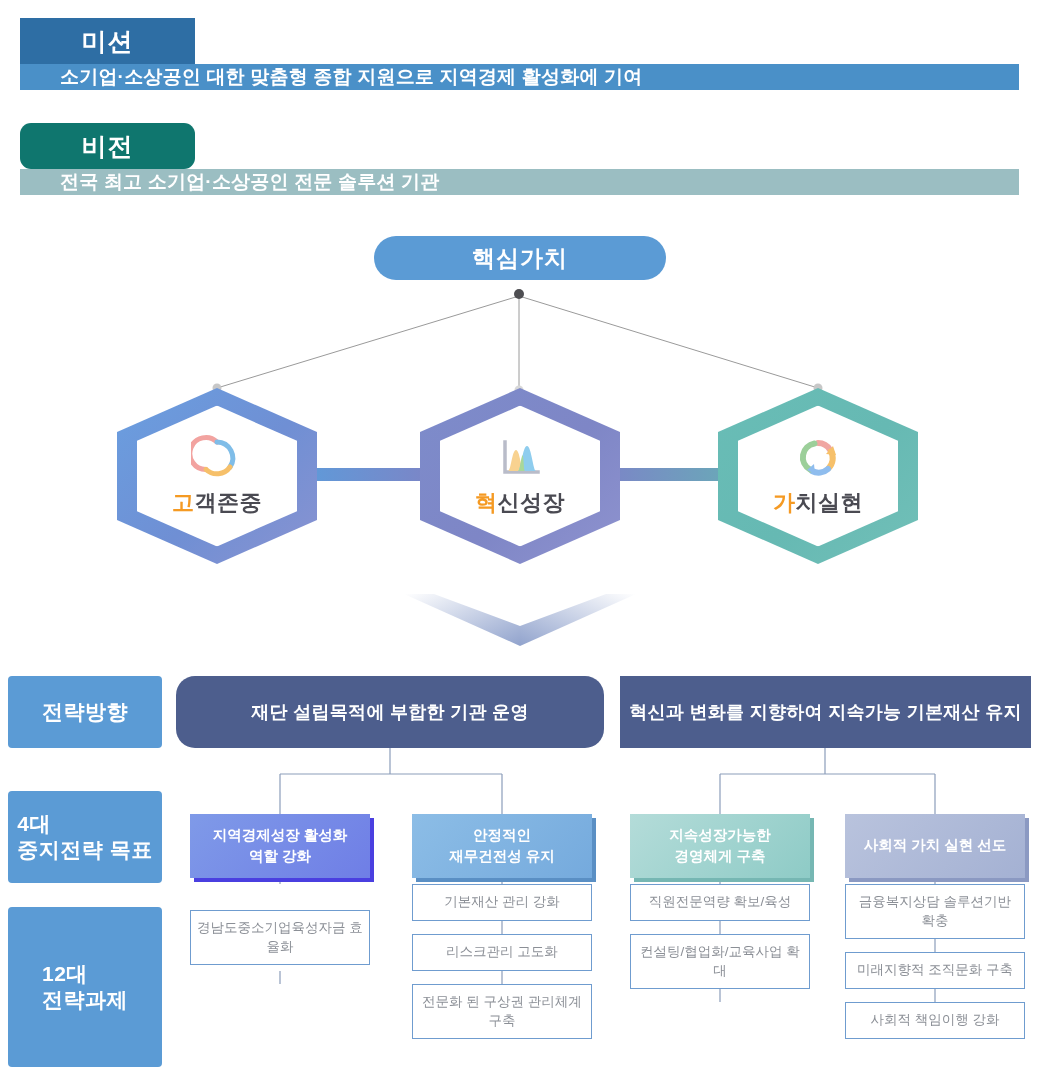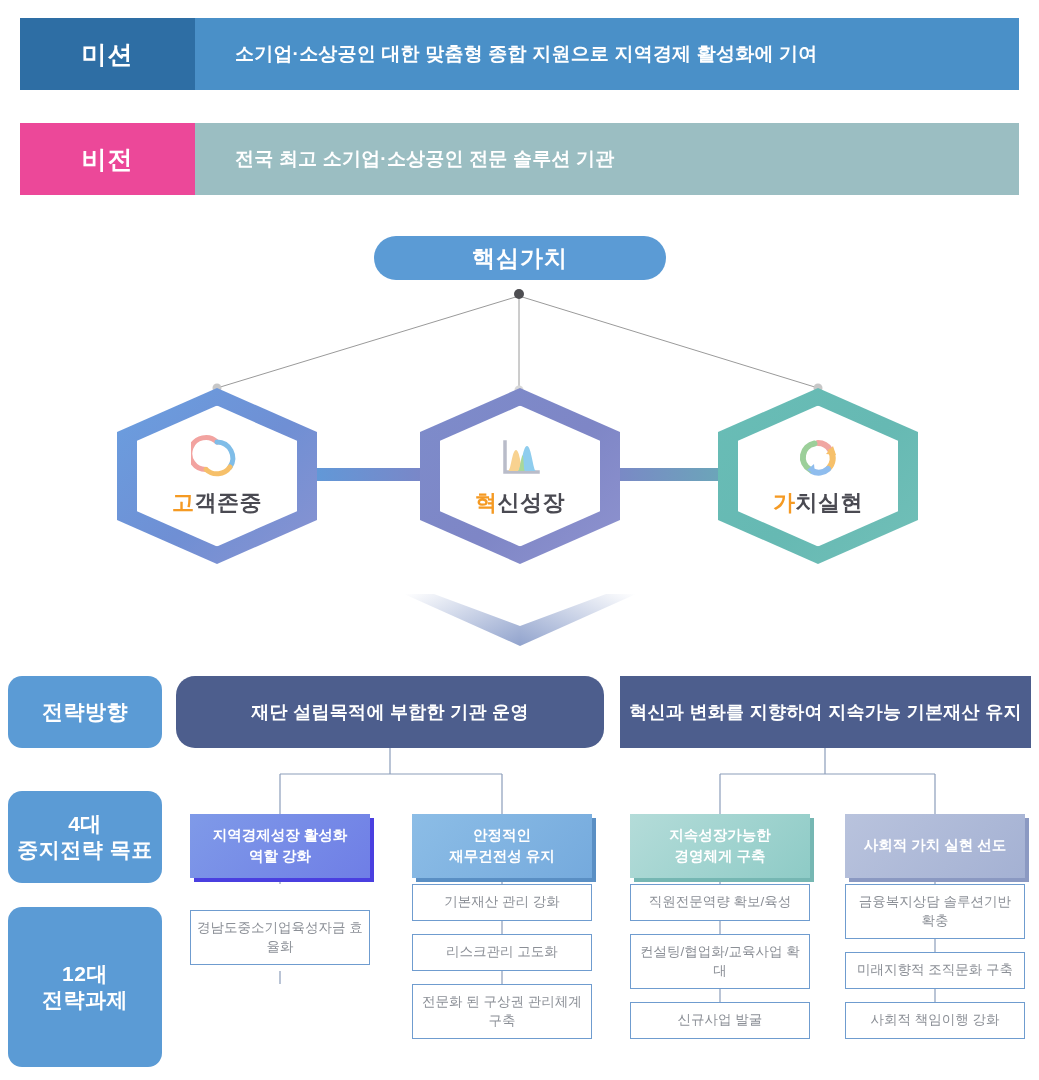--- a/index.html
+++ b/index.html
@@ -10,39 +10,40 @@
     font-family: "Liberation Sans", "DejaVu Sans", sans-serif;
     position: relative;
     overflow: hidden;
   }
 
   
   .bar {
     position: absolute;
     left: 20px; width: 999px; height: 72px;
     display: flex;
+    flex-direction: column;
   }
   .bar-label {
     width: 175px; height: 100%;
     display: flex; align-items: center; justify-content: center;
     color: #fff; font-weight: bold; font-size: 25px;
     letter-spacing: 1px;
   }
   .bar-text {
     flex: 1; height: 100%;
     display: flex; align-items: center;
     padding-left: 40px;
     color: #ffffff; font-weight: bold; font-size: 19px;
     letter-spacing: 0.2px;
   }
   #mission-bar { top: 18px; }
   #mission-bar .bar-label { background: #2e6ea4; }
   #mission-bar .bar-text  { background: #4a90c8; }
   #vision-bar { top: 123px; }
-  #vision-bar .bar-label { background: #ec4899; }
+  #vision-bar .bar-label { background: #0f766e; border-radius: 11px; }
   #vision-bar .bar-text  { background: #9bbec2; }
 
   
   #core-value-pill {
     position: absolute;
     left: 374px; top: 236px;
     width: 292px; height: 44px;
     background: #5b9bd5;
     border-radius: 22px;
     display: flex; align-items: center; justify-content: center;
@@ -85,23 +86,23 @@
   }
   #hex-link-1 { left: 305px; width: 122px; background: linear-gradient(90deg, #5f9ad9, #7b86c7); }
   #hex-link-2 { left: 608px; width: 122px; background: linear-gradient(90deg, #7b86c7, #6aa8b8); }
 
   
   #down-chevron { position: absolute; left: 404px; top: 592px; width: 232px; height: 56px; }
 
   
   .side-label {
     position: absolute; left: 8px; width: 154px;
-    background: #5b9bd5; border-radius: 14px;
-    display: flex; align-items: center; justify-content: center;
-    text-align: center; color: #fff; font-weight: bold;
+    background: #5b9bd5; border-radius: 4px;
+    display: flex; align-items: center; justify-content: center;
+    text-align: left; color: #fff; font-weight: bold;
     font-size: 21px; line-height: 1.22; letter-spacing: 0.5px;
   }
   #side-label-1 { top: 676px; height: 72px; }
   #side-label-2 { top: 791px; height: 92px; }
   #side-label-3 { top: 907px; height: 160px; }
 
   .direction-box {
     position: absolute; top: 676px; height: 72px;
     background: #4d5e8d;
     display: flex; align-items: center; justify-content: center;
@@ -308,21 +309,20 @@
   <div class="task-gap"></div>
   <div class="task-box h1">리스크관리 고도화</div>
   <div class="task-gap"></div>
   <div class="task-box h2">전문화 된 구상권 관리체계 구축</div>
 </div>
 <div class="task-col" id="task-col-3">
   <div class="task-box h1">직원전문역량 확보/육성</div>
   <div class="task-gap"></div>
   <div class="task-box h2">컨설팅/협업화/교육사업 확대</div>
   <div class="task-gap"></div>
-  <div class="task-box h1">신규사업 발굴</div>
 </div>
 <div class="task-col" id="task-col-4">
   <div class="task-box h2">금융복지상담 솔루션기반 확충</div>
   <div class="task-gap"></div>
   <div class="task-box h1">미래지향적 조직문화 구축</div>
   <div class="task-gap"></div>
   <div class="task-box h1">사회적 책임이행 강화</div>
 </div>
 
 </body></html>

